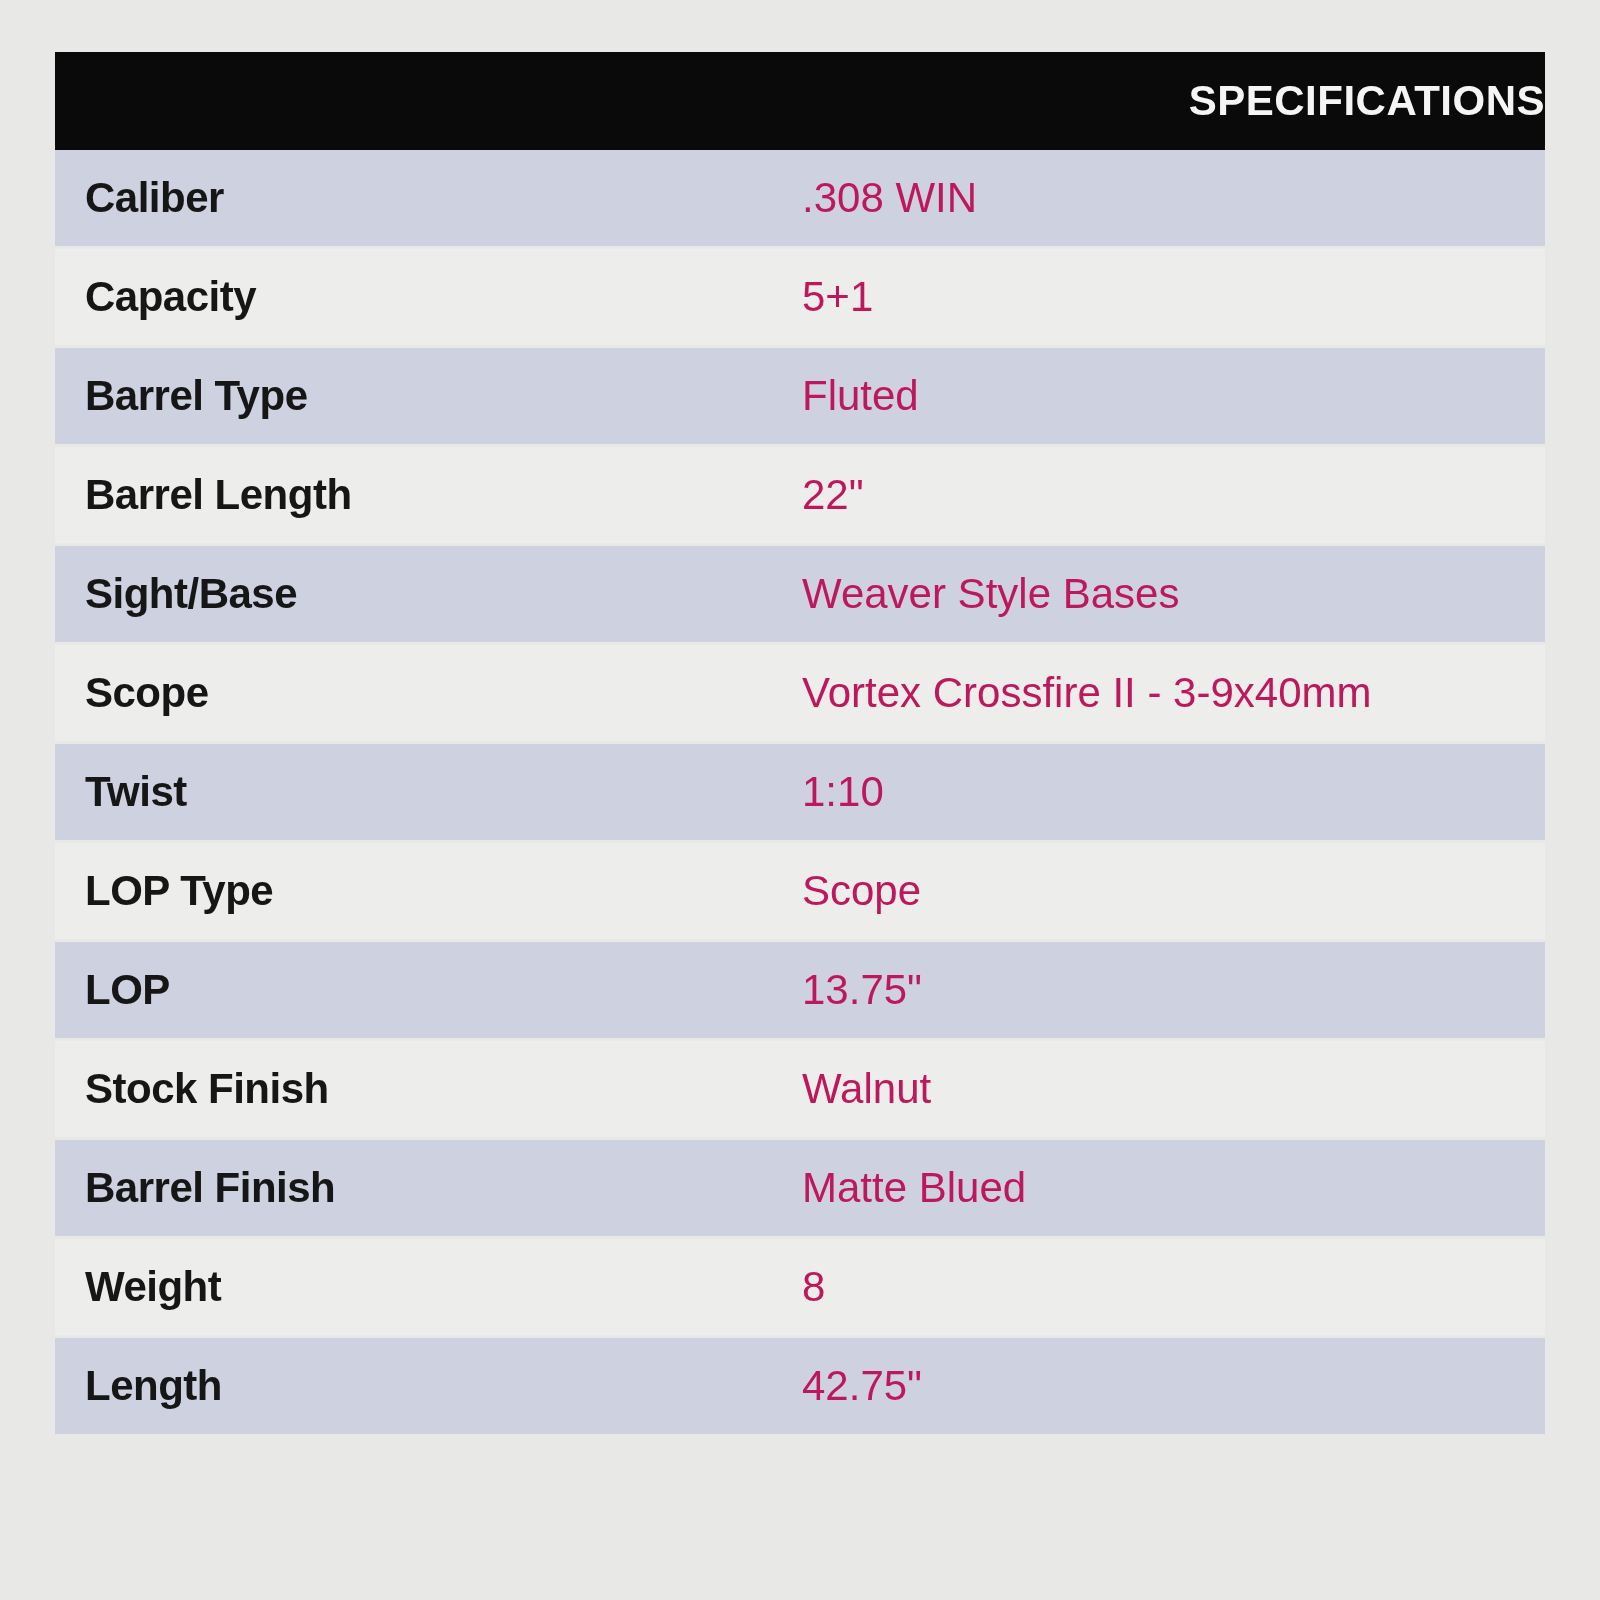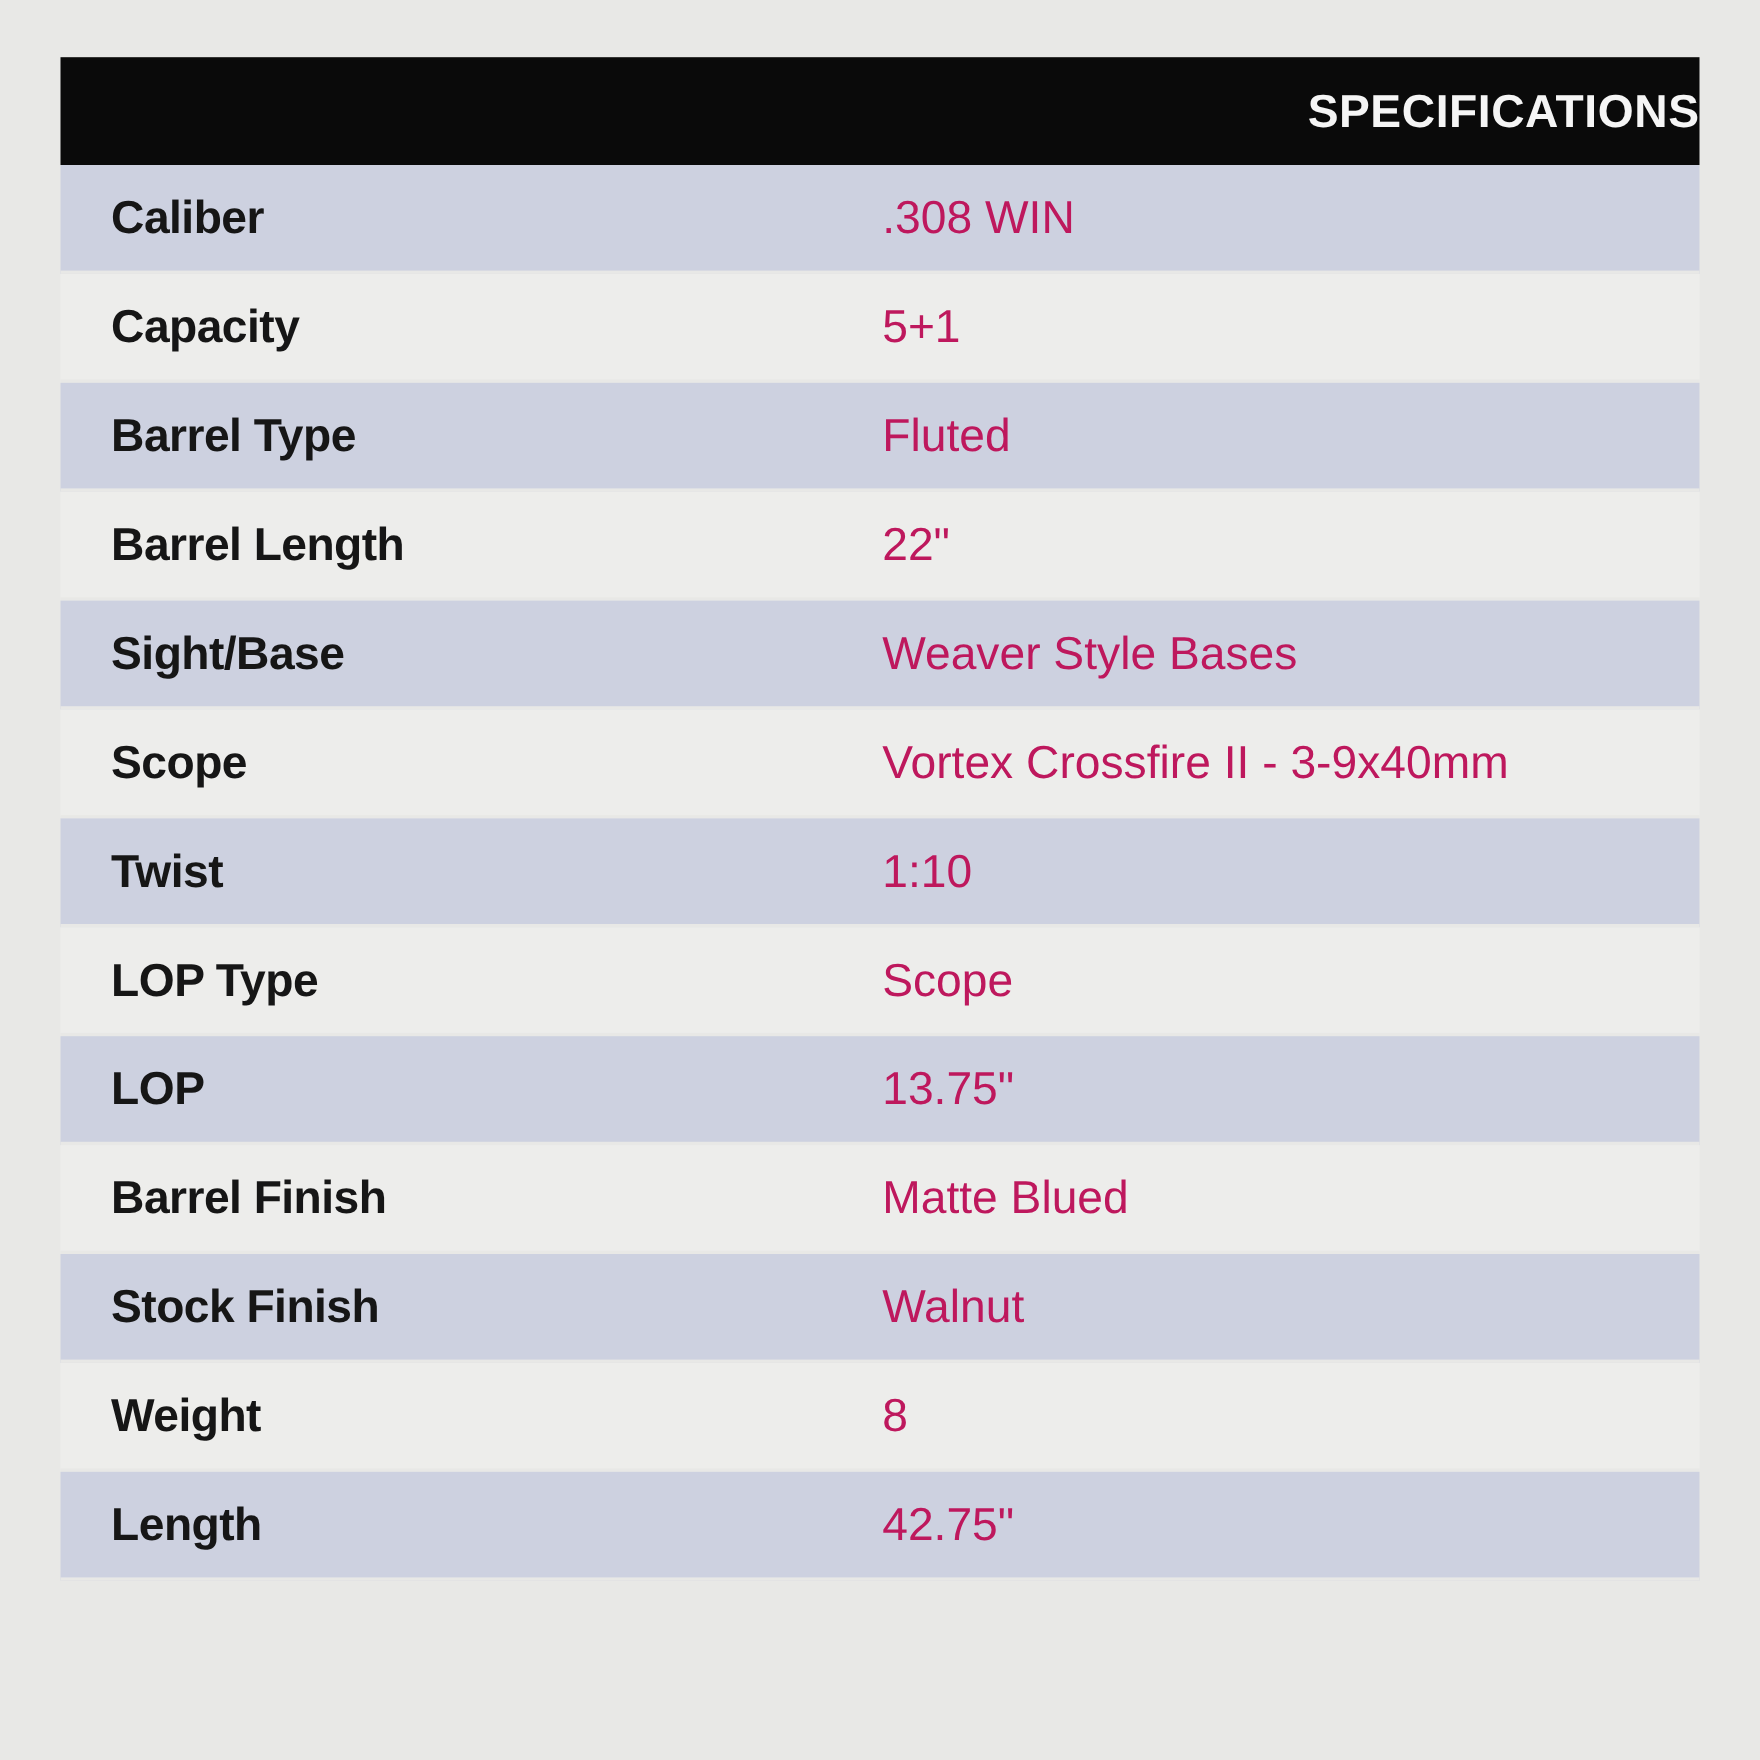--- a/index.html
+++ b/index.html
@@ -45,21 +45,21 @@
     white-space: nowrap;
   }
   .spec-table tbody tr:nth-child(odd) td {
     background: #cdd1e0;
   }
   .spec-table tbody tr:nth-child(even) td {
     background: #ededeb;
   }
   td.spec-label {
     width: 570px;
-    padding-left: 46px;
+    padding-left: 30px;
     font-weight: bold;
     color: #161616;
     letter-spacing: -0.5px;
     margin-left: 20px;
   }
   td.spec-value {
     padding-left: 2px;
     color: #be185d;
   }
 </style>
@@ -104,26 +104,26 @@
       </tr>
       <tr>
         <td class="spec-label">LOP Type</td>
         <td class="spec-value">Scope</td>
       </tr>
       <tr>
         <td class="spec-label">LOP</td>
         <td class="spec-value">13.75"</td>
       </tr>
       <tr>
+        <td class="spec-label">Stock Finish</td>
+        <td class="spec-value">Walnut</td>
+      </tr>
+      <tr>
         <td class="spec-label">Barrel Finish</td>
         <td class="spec-value">Matte Blued</td>
-      </tr>
-      <tr>
-        <td class="spec-label">Stock Finish</td>
-        <td class="spec-value">Walnut</td>
       </tr>
       <tr>
         <td class="spec-label">Weight</td>
         <td class="spec-value">8</td>
       </tr>
       <tr>
         <td class="spec-label">Length</td>
         <td class="spec-value">42.75"</td>
       </tr>
     </tbody>

